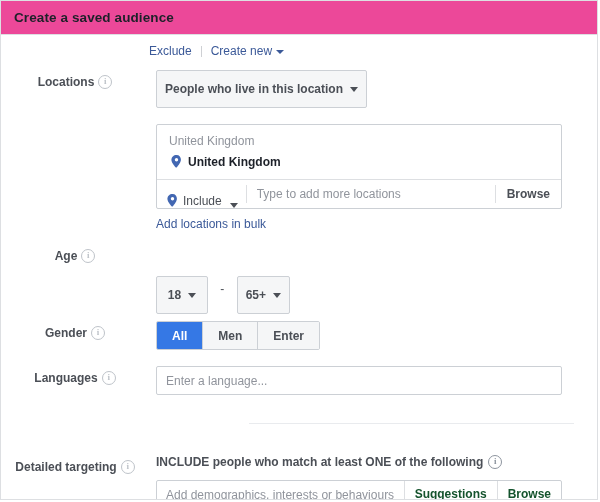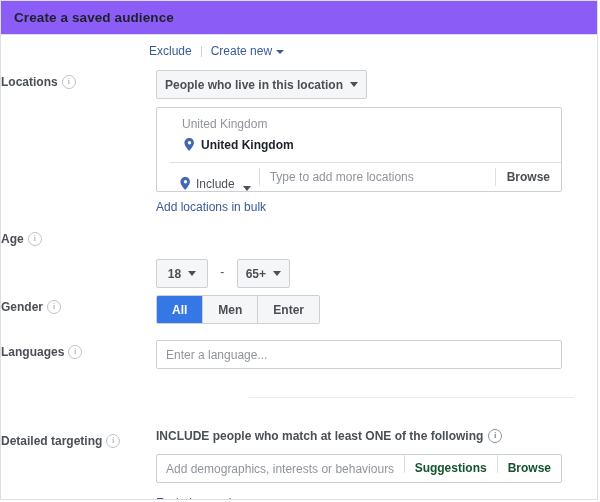--- a/index.html
+++ b/index.html
@@ -22,21 +22,21 @@
     height: 500px;
     border: 1px solid #dddfe2;
     background: #ffffff;
     box-sizing: border-box;
     overflow: hidden;
   }
 
   
   .titlebar {
     height: 34px;
-    background: #8b5cf6;
+    background: #ec4899;
     border-bottom: 1px solid #dddfe2;
     display: flex;
     align-items: center;
     padding: 0 0 0 13px;
     box-sizing: border-box;
   }
   .titlebar-title {
     font-size: 13.5px;
     font-weight: bold;
     color: #1d2129;
@@ -50,21 +50,21 @@
   }
 
   .row {
     display: flex;
     align-items: flex-start;
   }
 
   .label-col {
     width: 148px;
     min-width: 148px;
-    text-align: left;
+    text-align: center;
     font-size: 12px;
     font-weight: bold;
     color: #4b4f56;
     padding-top: 5px;
     box-sizing: border-box;
   }
 
   .field-col {
     padding-left: 0;
     flex: 1;
@@ -148,21 +148,21 @@
     align-items: center;
     background: #f5f6f7;
     border: 1px solid #ccd0d5;
     border-radius: 2px;
     padding: 4px 8px;
     font-size: 12px;
     font-weight: bold;
     color: #4b4f56;
     cursor: pointer;
     box-sizing: border-box;
-    height: 29px;
+    height: 38px;
   }
 
   .age-select {
     min-width: 52px;
     justify-content: center;
   }
   .age-dash {
     display: inline-block;
     margin: 0 9px;
     color: #4b4f56;
@@ -376,21 +376,21 @@
           <span class="info-icon"></span>
         </span>
       </div>
       <div class="field-col" style="padding-left:7px;">
 
         <div class="fb-select">
           <span>People who live in this location</span>
           <span class="caret-gray"></span>
         </div>
 
-        <div class="loc-box" style="margin-top:8px;padding-left:13px;">
+        <div class="loc-box" style="margin-top:16px;">
           <div class="loc-head">United Kingdom</div>
 
           <div class="loc-item">
             <span class="pin">
               <svg width="11" height="13" viewBox="0 0 11 13" xmlns="http://www.w3.org/2000/svg">
                 <path d="M5.5 0C2.6 0 0.4 2.1 0.4 4.8c0 3.3 4.2 7.6 4.4 7.8 .2 .2 .5 .2 .7 0 .2-.2 4.4-4.5 4.4-7.8C9.9 2.1 8.4 0 5.5 0z" fill="#4267b2"></path>
                 <circle cx="5.5" cy="4.7" r="1.7" fill="#ffffff"></circle>
               </svg>
             </span>
             <span>United Kingdom</span>

